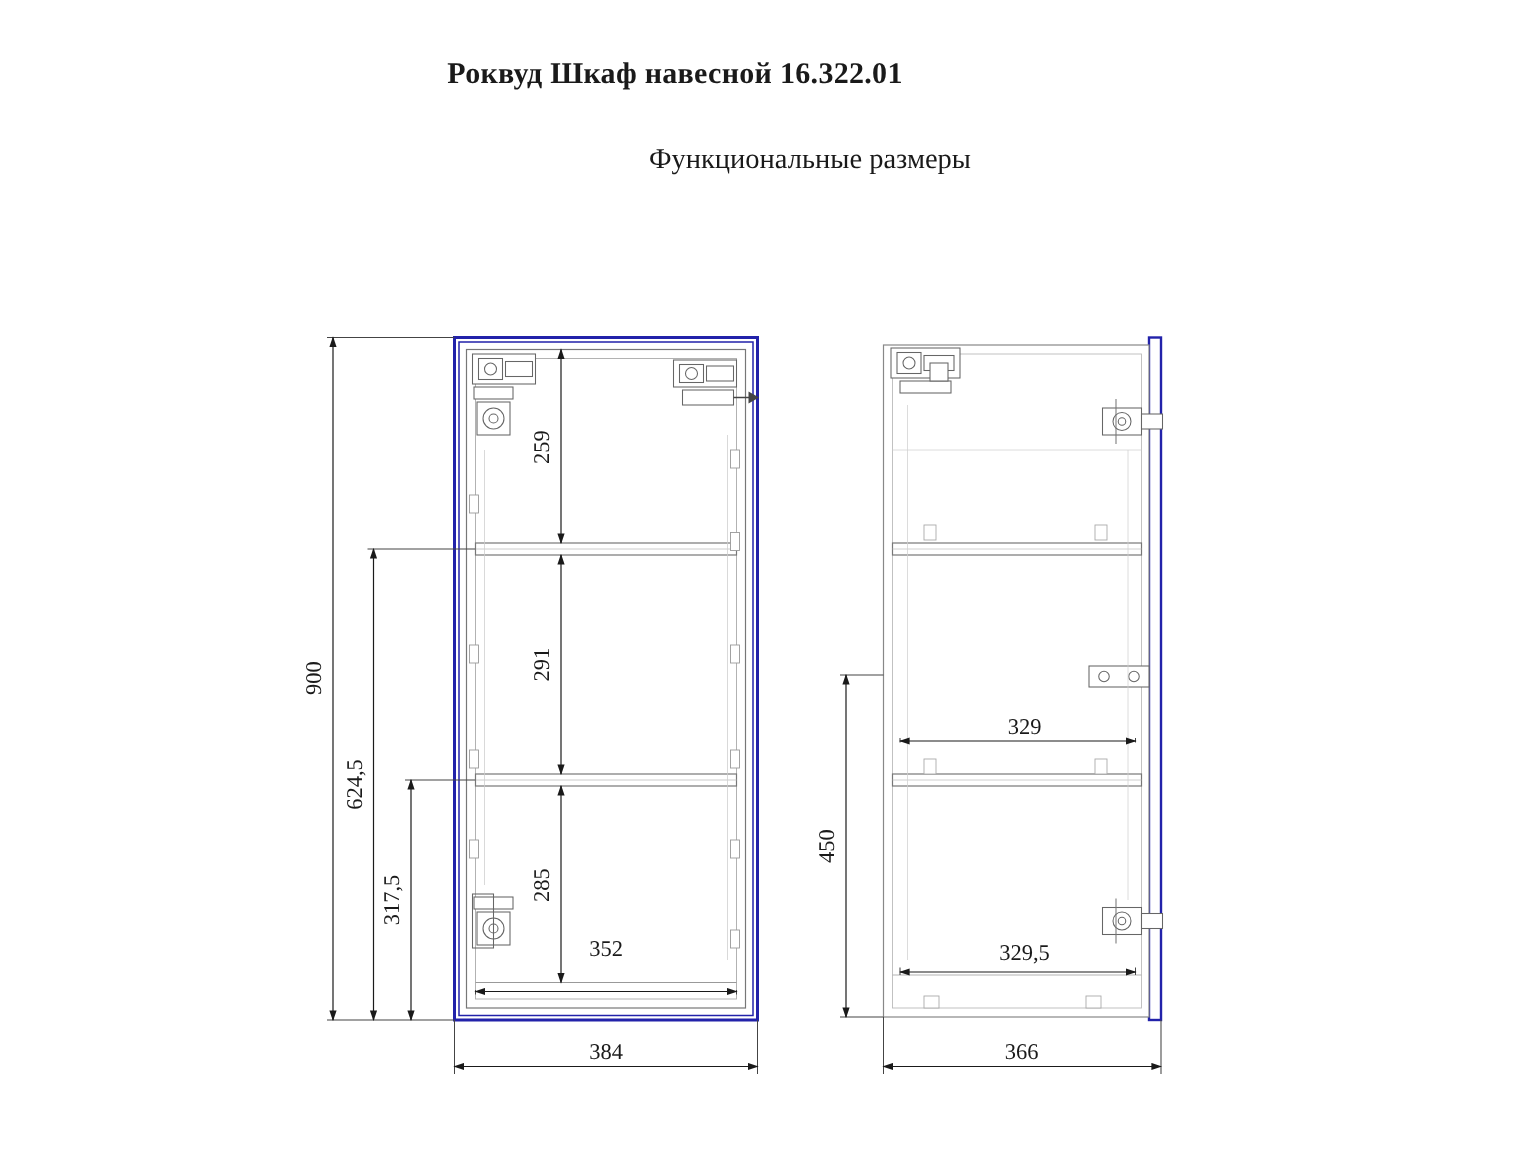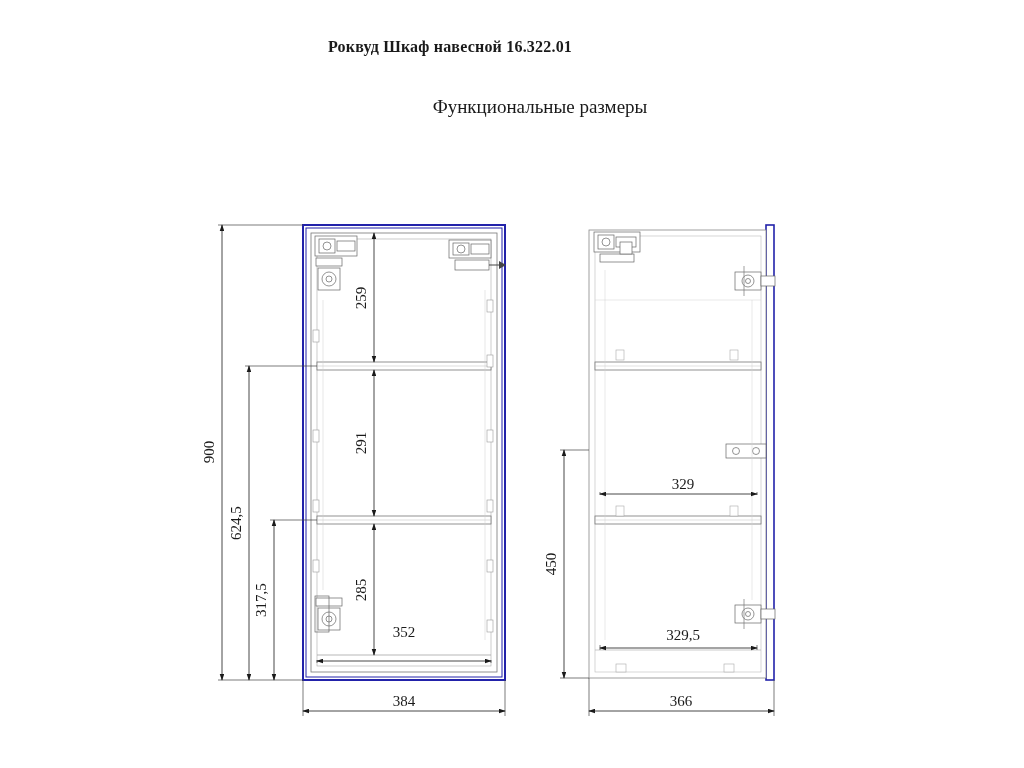--- a/index.html
+++ b/index.html
@@ -15,21 +15,21 @@
     color: #1a1a1a;
     overflow: hidden;
   }
 
   .title {
     position: absolute;
     top: 38px;
     left: 0;
     width: 900px;
     text-align: center;
-    font-size: 16px;
+    font-size: 20px;
     font-weight: bold;
     letter-spacing: 0.2px;
   }
   .subtitle {
     position: absolute;
     top: 96px;
     left: 0;
     width: 1024px;
     text-align: center;
     font-size: 19px;

